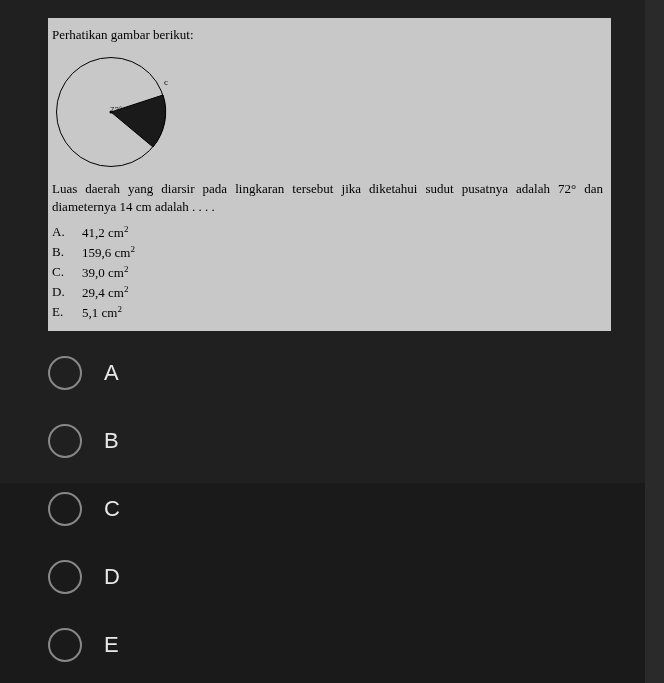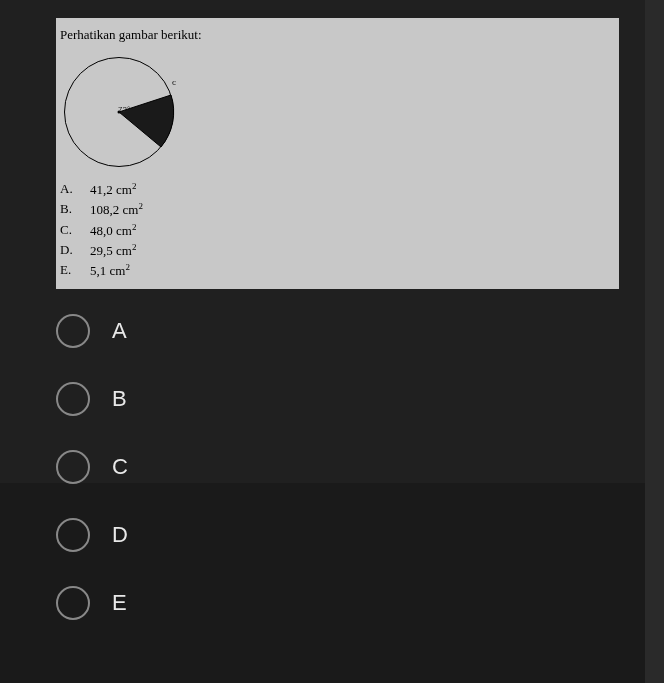--- a/index.html
+++ b/index.html
@@ -8,21 +8,21 @@
       font-family: Arial, sans-serif;
       width: 664px;
       height: 683px;
       overflow: hidden;
       position: relative;
     }
     .main-container {
       width: 645px;
       height: 483px;
       background: #202020;
-      padding: 18px 0 0 16px;
+      padding: 18px 0 0 8px;
     }
     .right-bar {
       position: absolute;
       right: 0;
       top: 0;
       width: 19px;
       height: 683px;
       background: #2a2a2a;
     }
     .question-image {
@@ -125,37 +125,38 @@
     <div class="circle-diagram">
       <div class="circle-outline"></div>
       <svg width="120" height="120" style="position:absolute;left:0;top:5px;">
         <path d="M 55 55 L 107 38 A 55 55 0 0 1 97 90 Z" fill="#1a1a1a" stroke="#000" stroke-width="1"></path>
         <circle cx="55" cy="55" r="1.5" fill="#000"></circle>
       </svg>
       <div class="label-c">c</div>
       <div class="label-center">72°</div>
     </div>
 
+    <div class="q-text">Luas daerah yang diarsir pada lingkaran tersebut jika diketahui sudut pusatnya adalah 72° dan diameternya 14 cm adalah . . . .</div>
 
     <div class="q-answers">
       <div class="row">
         <span class="letter">A.</span>
         <span><span>41,2 cm</span><sup>2</sup></span>
       </div>
       <div class="row">
         <span class="letter">B.</span>
-        <span><span>108,2 cm</span><sup>2</sup></span>
+        <span><span>159,6 cm</span><sup>2</sup></span>
       </div>
       <div class="row">
         <span class="letter">C.</span>
-        <span><span>48,0 cm</span><sup>2</sup></span>
+        <span><span>39,0 cm</span><sup>2</sup></span>
       </div>
       <div class="row">
         <span class="letter">D.</span>
-        <span><span>29,5 cm</span><sup>2</sup></span>
+        <span><span>29,4 cm</span><sup>2</sup></span>
       </div>
       <div class="row">
         <span class="letter">E.</span>
         <span><span>5,1 cm</span><sup>2</sup></span>
       </div>
     </div>
   </div>
 
   <div class="options-container">
     <div class="option-row">

